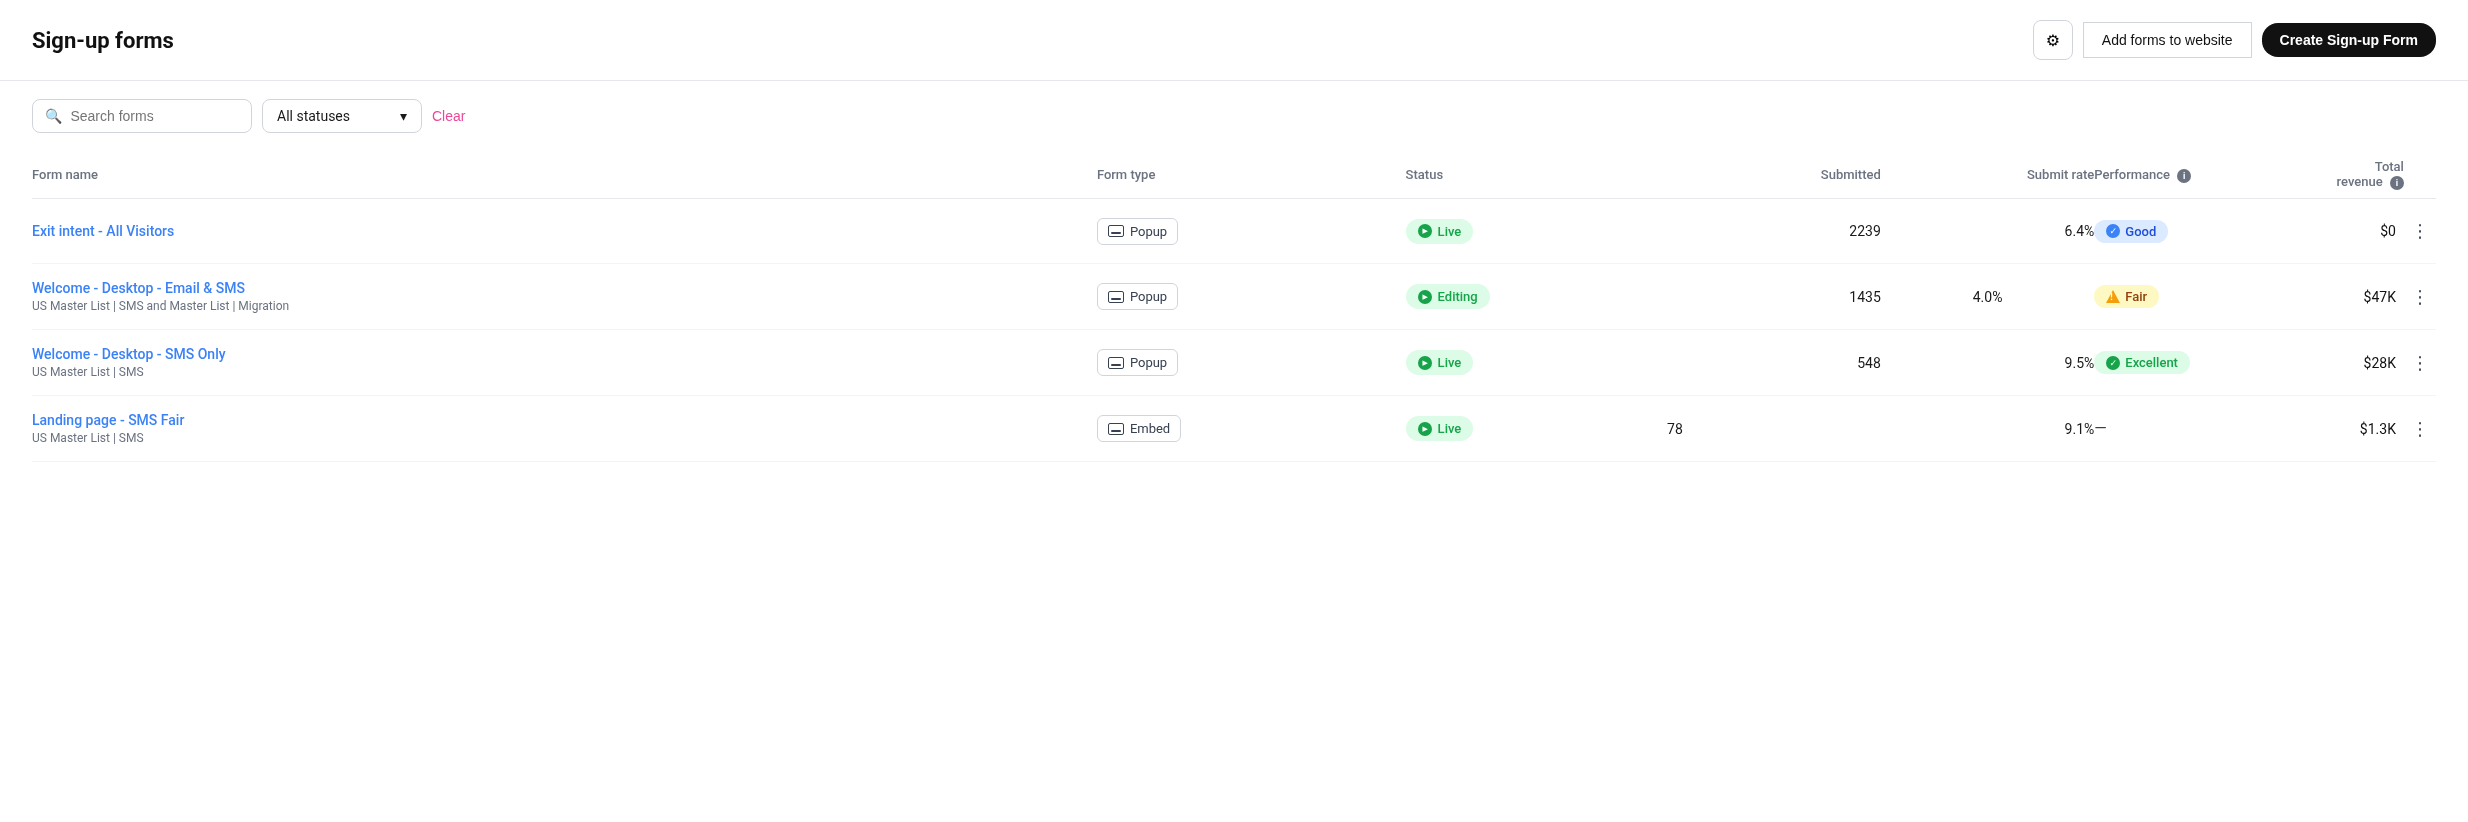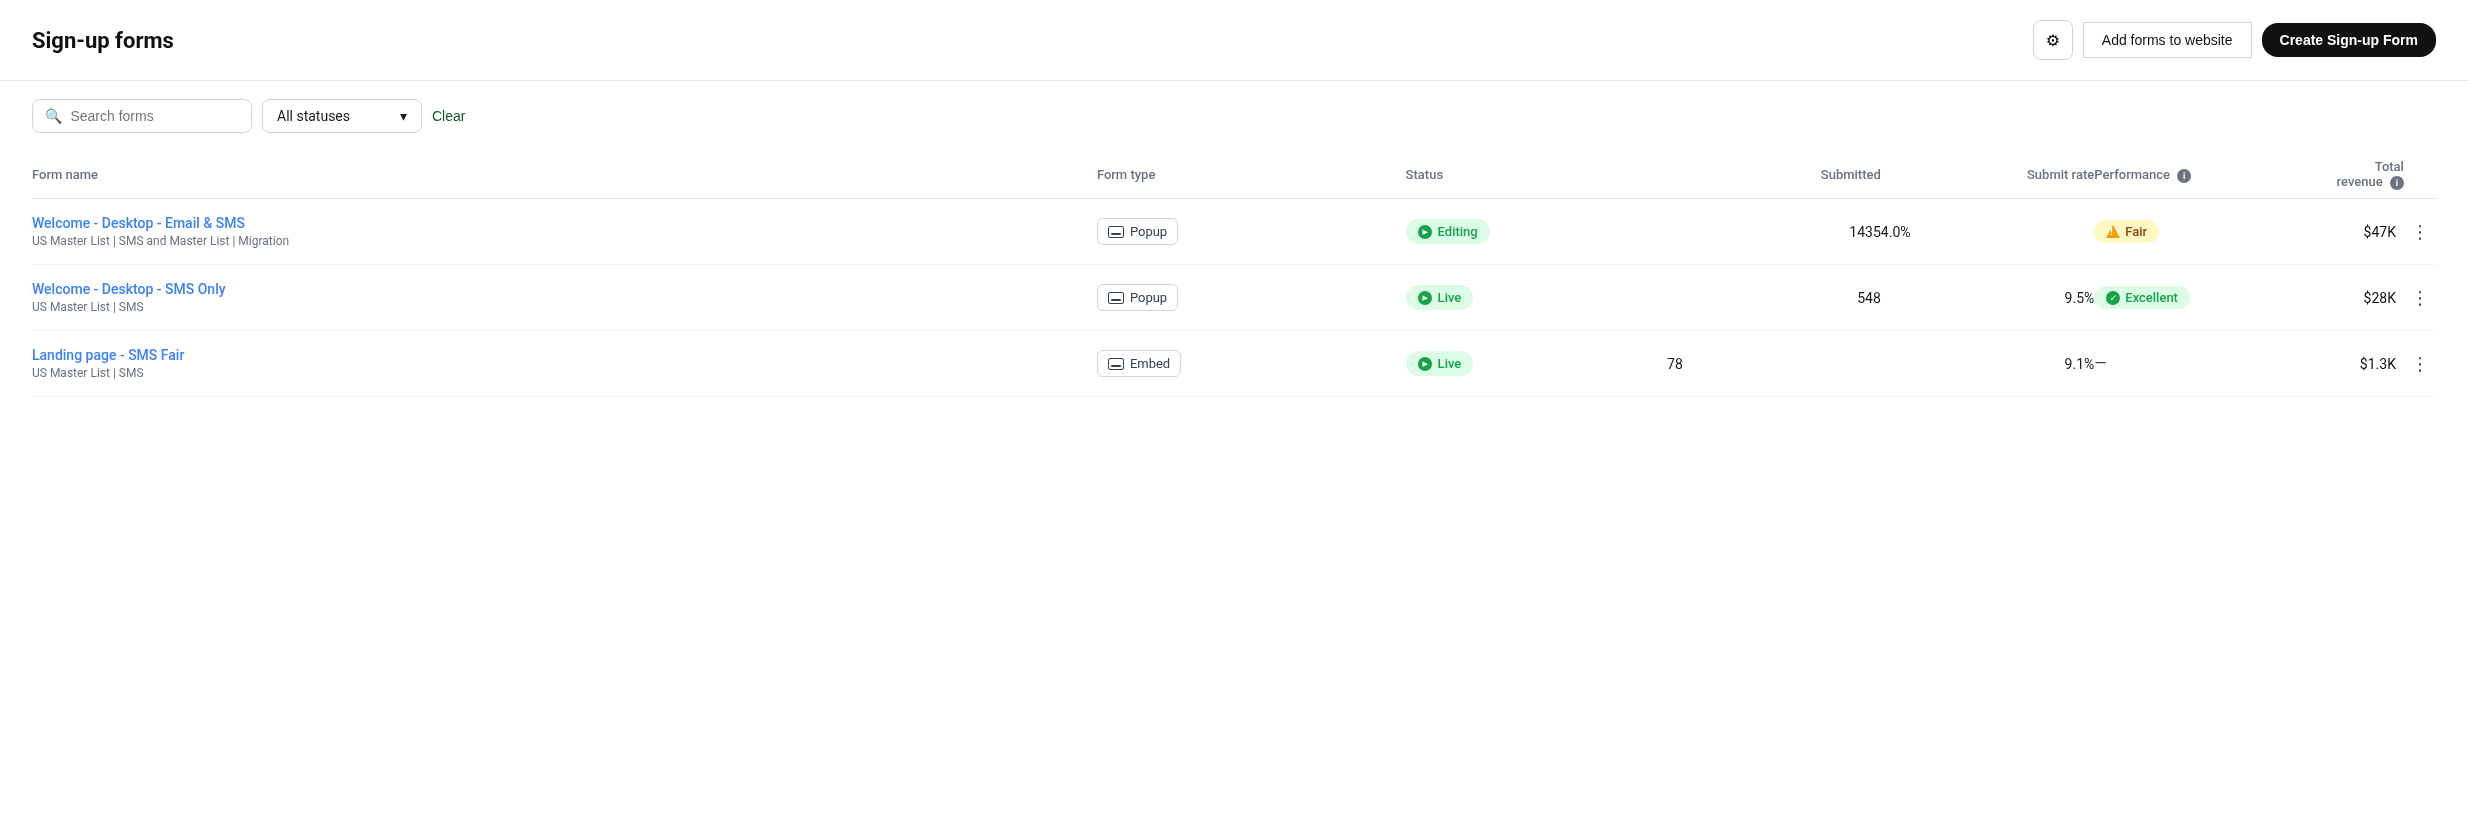--- a/index.html
+++ b/index.html
@@ -92,21 +92,21 @@
       border: 1px solid #d1d5db;
       border-radius: 8px;
       padding: 8px 14px;
       background: #fff;
       cursor: pointer;
       font-size: 14px;
       min-width: 160px;
       justify-content: space-between;
     }
     .clear-btn {
-      color: #14532d;
+      color: #ec4899;
       background: none;
       border: none;
       cursor: pointer;
       font-size: 14px;
       font-weight: 500;
     }
     .table-container {
       padding: 0 32px;
     }
     table {
@@ -333,26 +333,38 @@
           <span class="info-icon">i</span>
         </th>
         <th class="col-total-revenue right">
           <span>Total revenue</span>
           <span class="info-icon">i</span>
         </th>
         <th class="col-actions"></th>
       </tr>
     </thead>
     <tbody id="table-body">
+    <tr>
+          <td class="col-form-name"><a href="#" class="form-name-link">Exit intent - All Visitors</a></td>
+          <td class="col-form-type"><span class="form-type-badge"><span class="form-type-icon"></span>Popup</span></td>
+          <td class="col-status"><span class="status-badge status-live"><span class="status-dot"></span>Live</span></td>
+          <td class="col-submitted" style="text-align: right;">2239</td>
+          <td class="col-submit-rate" style="text-align: right;">6.4%</td>
+          <td class="col-performance"><span class="perf-badge perf-good"><span class="perf-icon-good">✓</span> Good</span></td>
+          <td class="col-total-revenue revenue-val">$0</td>
+          <td class="col-actions">
+            <button class="actions-btn">⋮</button>
+          </td>
+        </tr>
         <tr>
           <td class="col-form-name"><a href="#" class="form-name-link">Welcome - Desktop - Email &amp; SMS</a><div class="form-subtitle">US Master List | SMS and Master List | Migration</div></td>
           <td class="col-form-type"><span class="form-type-badge"><span class="form-type-icon"></span>Popup</span></td>
           <td class="col-status"><span class="status-badge status-editing"><span class="status-dot"></span>Editing</span></td>
           <td class="col-submitted" style="text-align: right;">1435</td>
-          <td class="col-submit-rate" style="text-align: left;">4.0%</td>
+          <td class="col-submit-rate" style="text-align: center;">4.0%</td>
           <td class="col-performance"><span class="perf-badge perf-fair"><span style="display: inline-block; width: 0px; height: 0px; border-left: 7px solid transparent; border-right: 7px solid transparent; border-bottom: 13px solid rgb(245, 158, 11); position: relative; vertical-align: middle;">
                 <span style="position: absolute; top: 2px; left: -3px; font-size: 9px; color: rgb(255, 255, 255); font-weight: 700;">!</span>
               </span> Fair</span></td>
           <td class="col-total-revenue revenue-val">$47K</td>
           <td class="col-actions">
             <button class="actions-btn">⋮</button>
           </td>
         </tr>
         <tr>
           <td class="col-form-name"><a href="#" class="form-name-link">Welcome - Desktop - SMS Only</a><div class="form-subtitle">US Master List | SMS</div></td>

